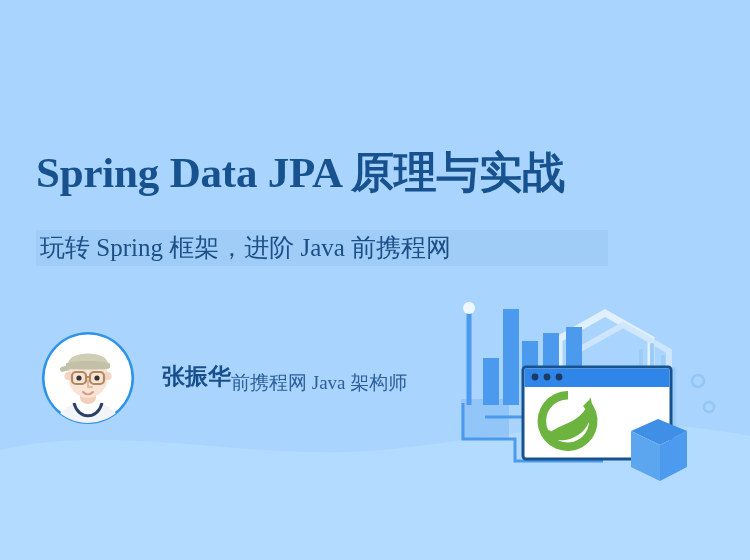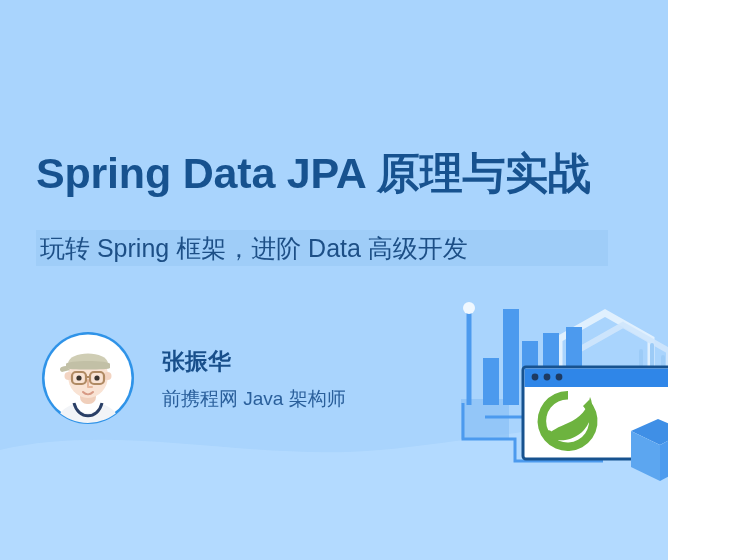--- a/index.html
+++ b/index.html
@@ -2,25 +2,25 @@
 <html><head>
 <meta charset="utf-8">
 <style>
   html, body {
     margin: 0;
     padding: 0;
     background: #ffffff;
   }
   #poster {
     position: relative;
-    width: 668px;
+    width: 750px;
     height: 560px;
     overflow: hidden;
     background: #a9d4fd;
-    font-family: Liberation Sans, sans-serif;
+    font-family: Liberation Serif, serif;
     -webkit-font-smoothing: antialiased;
   }
 
   
   .bg-wave {
     position: absolute;
     left: 0;
     bottom: 0;
     width: 750px;
     height: 150px;
@@ -72,21 +72,21 @@
   }
   .avatar {
     position: relative;
     width: 96px;
     height: 96px;
     flex: 0 0 96px;
   }
   .author-text {
     margin-left: 26px;
     display: flex;
-    flex-direction: column;
+    flex-direction: row;
     justify-content: center;
   }
   .author-name {
     font-size: 23px;
     font-weight: bold;
     color: #184f8b;
     line-height: 32px;
     white-space: nowrap;
   }
   .author-role {
@@ -177,21 +177,21 @@
       <polygon points="176,136 203,124 232,136 205,150" fill="#3f8fe6"></polygon>
       <polygon points="176,136 205,150 205,186 176,172" fill="#5ca6f0"></polygon>
       <polygon points="205,150 232,136 232,172 205,186" fill="#4d9bee"></polygon>
     </g>
   </svg>
 
   <div class="title">Spring Data JPA 原理与实战</div>
 
   <div class="subtitle-wrap">
     <div class="subtitle-band"></div>
-    <div class="subtitle">玩转 Spring 框架，进阶 Data 高级开发</div>
+    <div class="subtitle">玩转 Spring 框架，进阶 Java 前携程网</div>
   </div>
 
   <div class="author-row">
 
     <svg class="avatar" viewBox="0 0 96 96" aria-hidden="true">
       <defs>
         <clipPath id="avClip">
             <circle cx="48" cy="48" r="45"></circle>
           </clipPath>
       </defs>

